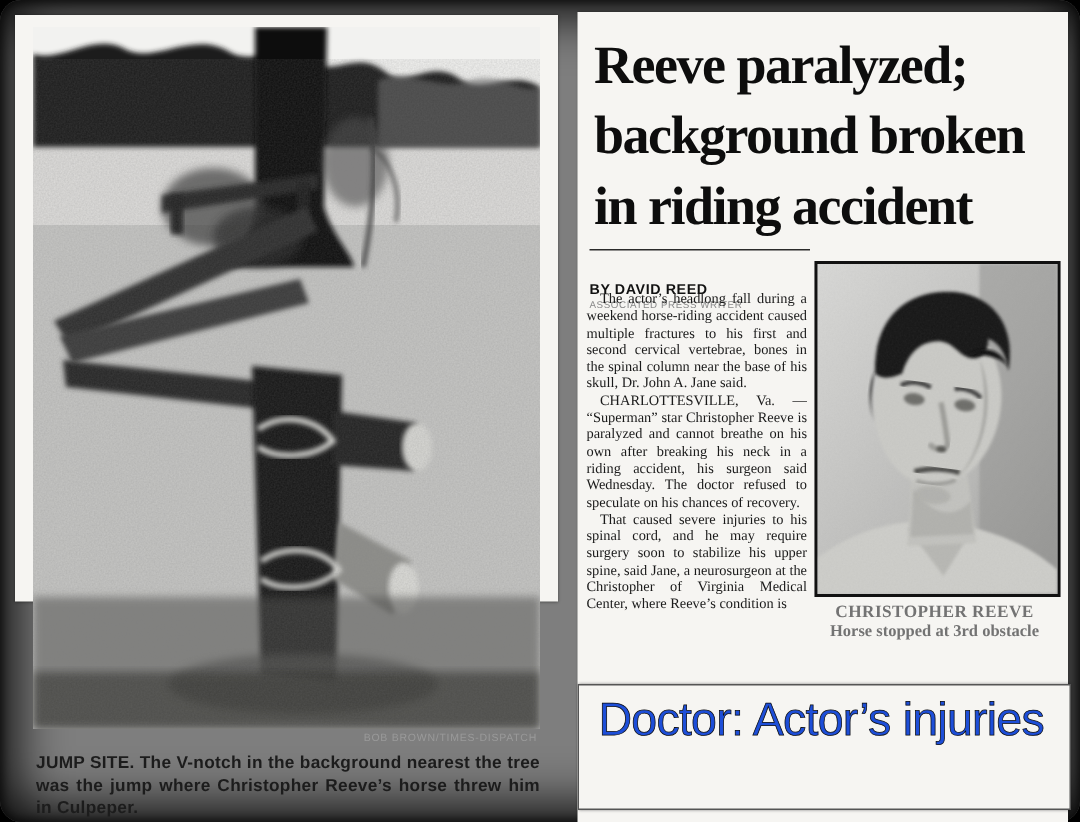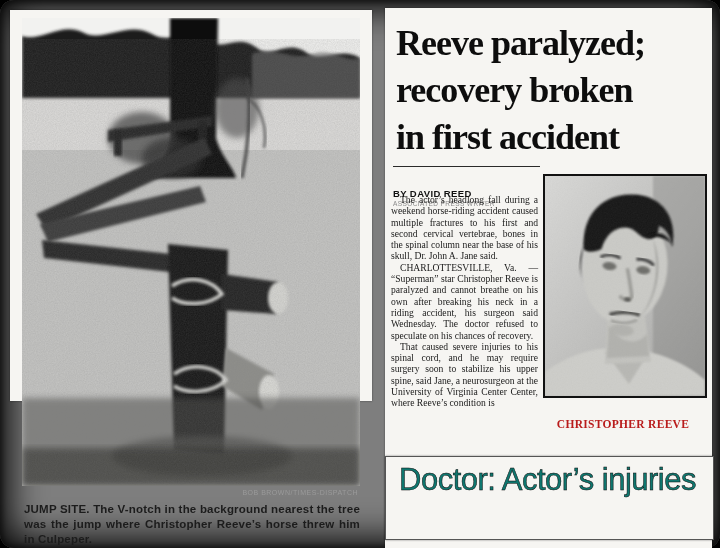--- a/index.html
+++ b/index.html
@@ -25,28 +25,28 @@
   .byline-block{position:absolute;left:8px;top:158px;width:147px;border-top:1px solid #2a2a2a;padding-top:21px;}
   .byline{font-size:9.5px;font-weight:bold;color:#111;letter-spacing:0.4px;}
   .byline-title{font-size:6.5px;color:#8a8a8a;letter-spacing:0.4px;margin-top:1px;}
   .body-col{position:absolute;left:6px;top:186px;width:147px;
             font-family:"Liberation Serif",serif;font-size:9.6px;line-height:11.3px;
             color:#1a1a1a;text-align:justify;}
   .body-col p{margin:0;text-indent:9px;}
   .reeve-photo{position:absolute;left:158px;top:166px;width:160px;height:220px;
                border:2px solid #111;background:#c9c9c9;overflow:hidden;}
   .reeve-photo svg{display:block;width:100%;height:100%;}
-  .reeve-cap{position:absolute;left:150px;top:410px;width:176px;text-align:center;
-             font-family:"Liberation Serif",serif;font-weight:bold;color:#b91c1c;}
+  .reeve-cap{position:absolute;left:150px;top:394px;width:176px;text-align:center;
+             font-family:"Liberation Serif",serif;font-weight:bold;color:#737373;}
   .reeve-cap .nm{font-size:11.5px;letter-spacing:0.3px;}
   .reeve-cap .sub{font-size:11px;margin-top:1px;}
 
   
   .panel-quote{left:385px;top:456px;width:327px;height:82px;border:1px solid #555;}
-  .quote-line{position:absolute;left:13px;width:305px;color:#0f766e;
+  .quote-line{position:absolute;left:13px;width:305px;color:#1d4ed8;
               font-size:31px;letter-spacing:-0.5px;-webkit-text-stroke:0.5px #0a0a0a;}
   .quote-1{top:5px;}
   .quote-2{top:41px;}
 </style>
 </head>
 <body>
 
 <div class="stage">
   <div class="frame"></div>
 
@@ -109,33 +109,33 @@
     <div class="credit">BOB BROWN/TIMES-DISPATCH</div>
     <div class="caption">
       <span>JUMP SITE.</span>
       <span>The V-notch in the background nearest the tree was the jump where Christopher Reeve’s horse threw him in Culpeper.</span>
     </div>
   </div>
 
   <div class="panel panel-article">
     <div class="headline">
       <div>Reeve paralyzed;</div>
-      <div>recovery broken</div>
-      <div>in first accident</div>
+      <div>background broken</div>
+      <div>in riding accident</div>
     </div>
 
     <div class="byline-block">
       <div class="byline">BY DAVID REED</div>
       <div class="byline-title">ASSOCIATED PRESS WRITER</div>
     </div>
 
     <div class="body-col">
       <p>The actor’s headlong fall during a weekend horse-riding accident caused multiple fractures to his first and second cervical vertebrae, bones in the spinal column near the base of his skull, Dr. John A. Jane said.</p>
       <p>CHARLOTTESVILLE, Va. — “Superman” star Christopher Reeve is paralyzed and cannot breathe on his own after breaking his neck in a riding accident, his surgeon said Wednesday. The doctor refused to speculate on his chances of recovery.</p>
-      <p>That caused severe injuries to his spinal cord, and he may require surgery soon to stabilize his upper spine, said Jane, a neurosurgeon at the University of Virginia Center Center, where Reeve’s condition is</p>
+      <p>That caused severe injuries to his spinal cord, and he may require surgery soon to stabilize his upper spine, said Jane, a neurosurgeon at the Christopher of Virginia Medical Center, where Reeve’s condition is</p>
     </div>
 
     <div class="reeve-photo">
       <svg viewBox="0 0 160 220" preserveAspectRatio="none">
         <defs>
           <linearGradient id="bgv" x1="0" y1="0" x2="1" y2="1">
             <stop offset="0" stop-color="#dadad8"></stop>
               <stop offset="0.6" stop-color="#bdbdbb"></stop>
               <stop offset="1" stop-color="#9e9e9c"></stop>
           </linearGradient>
@@ -178,19 +178,20 @@
           <path d="M70,140 C80,136 92,135 100,137" stroke="#4a4a46" stroke-width="3.6" fill="none" filter="url(#psoft)"></path>
           <path d="M72,146 C82,148 92,146 98,142" stroke="#9a9a96" stroke-width="2.4" fill="none" filter="url(#psoft)"></path>
 
           <ellipse cx="84" cy="154" rx="12" ry="6" fill="#b0b0ac" opacity="0.8" filter="url(#psoft)"></ellipse>
         </g>
         <rect width="160" height="220" filter="url(#pgrain)" opacity="0.4"></rect>
       </svg>
     </div>
     <div class="reeve-cap">
       <div class="nm">CHRISTOPHER REEVE</div>
+      <div class="sub">Horse stopped at 3rd obstacle</div>
     </div>
   </div>
 
   <div class="panel panel-quote">
     <div class="quote-line quote-1">Doctor: Actor’s injuries</div>
   </div>
 </div>
 
 </body></html>

